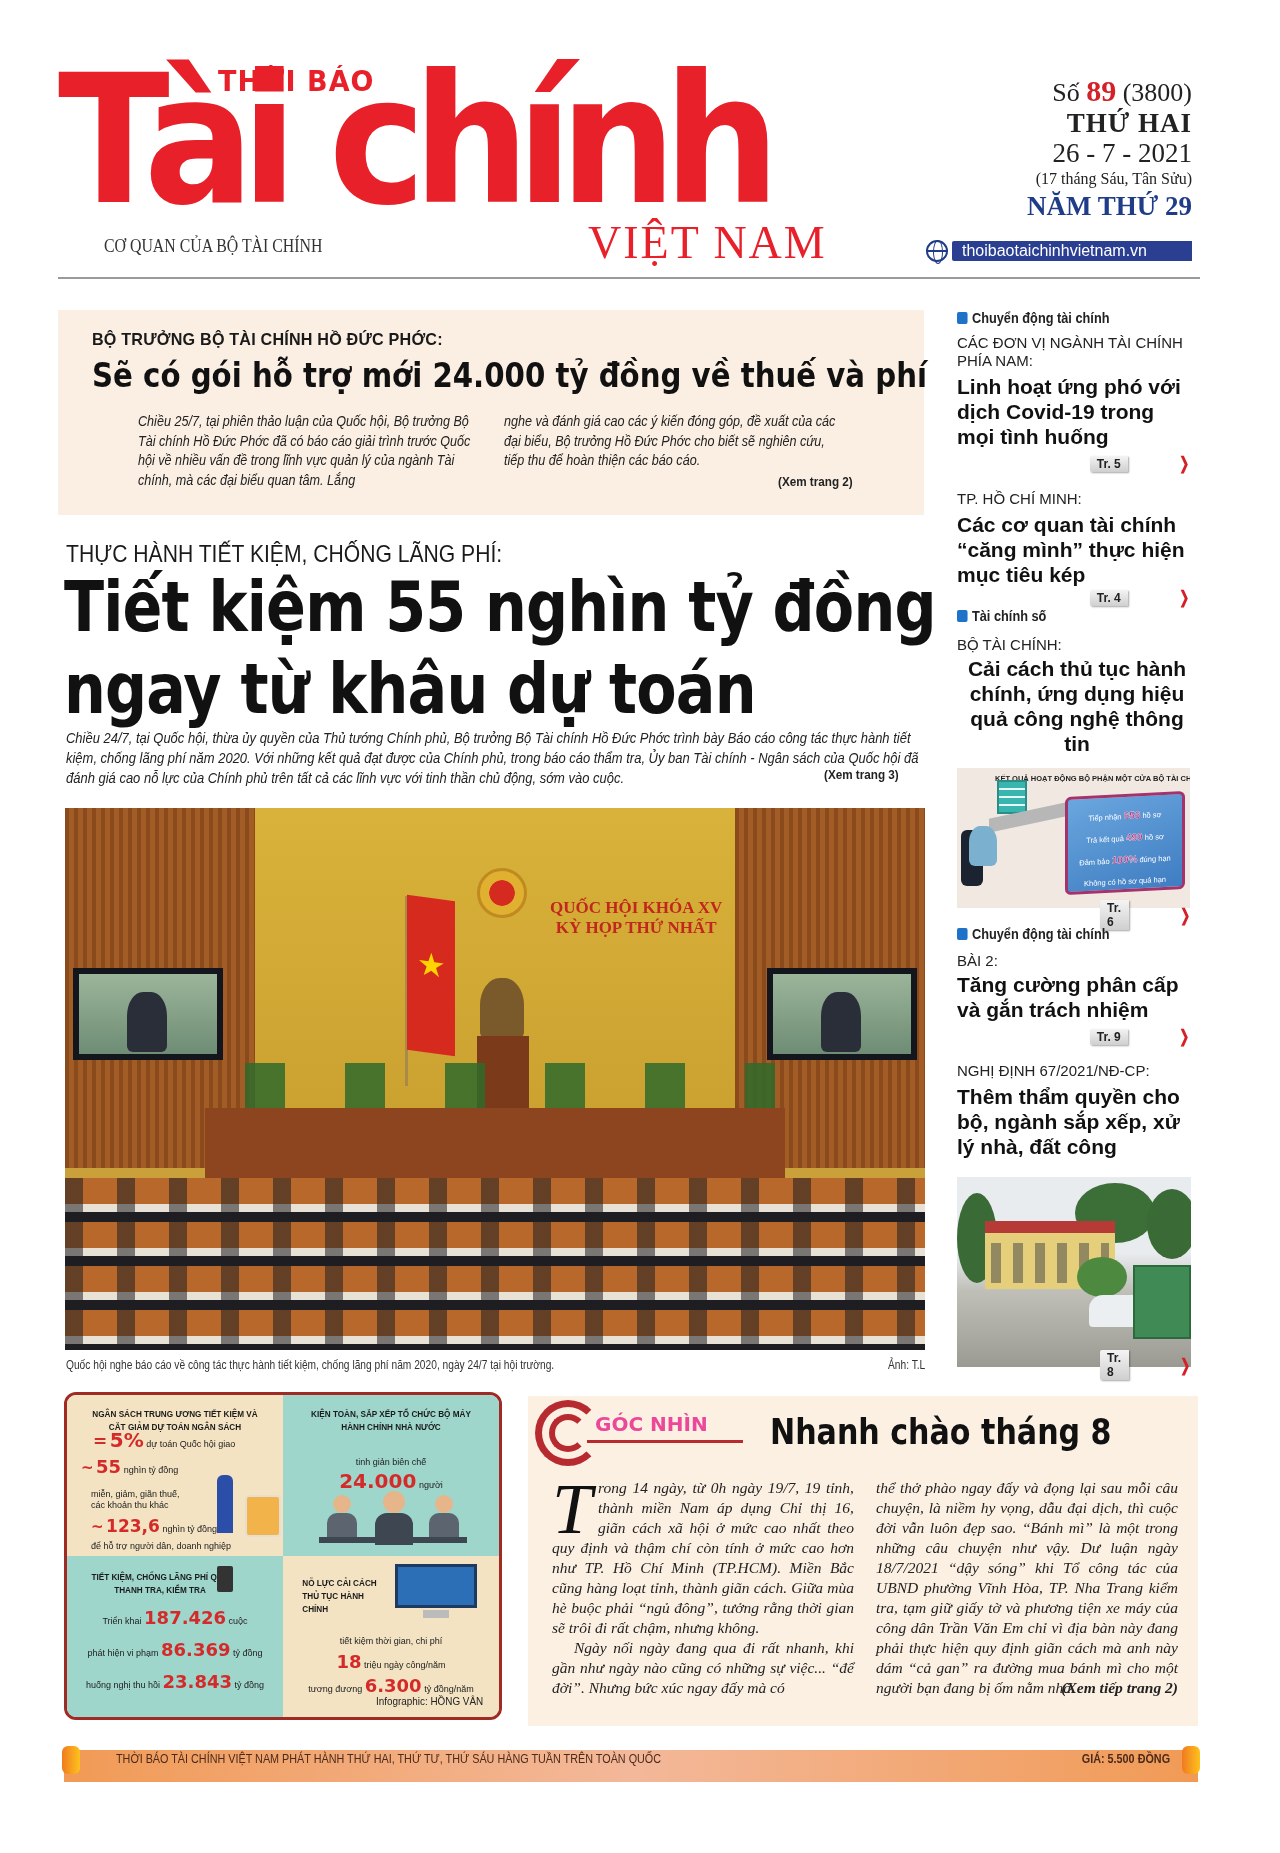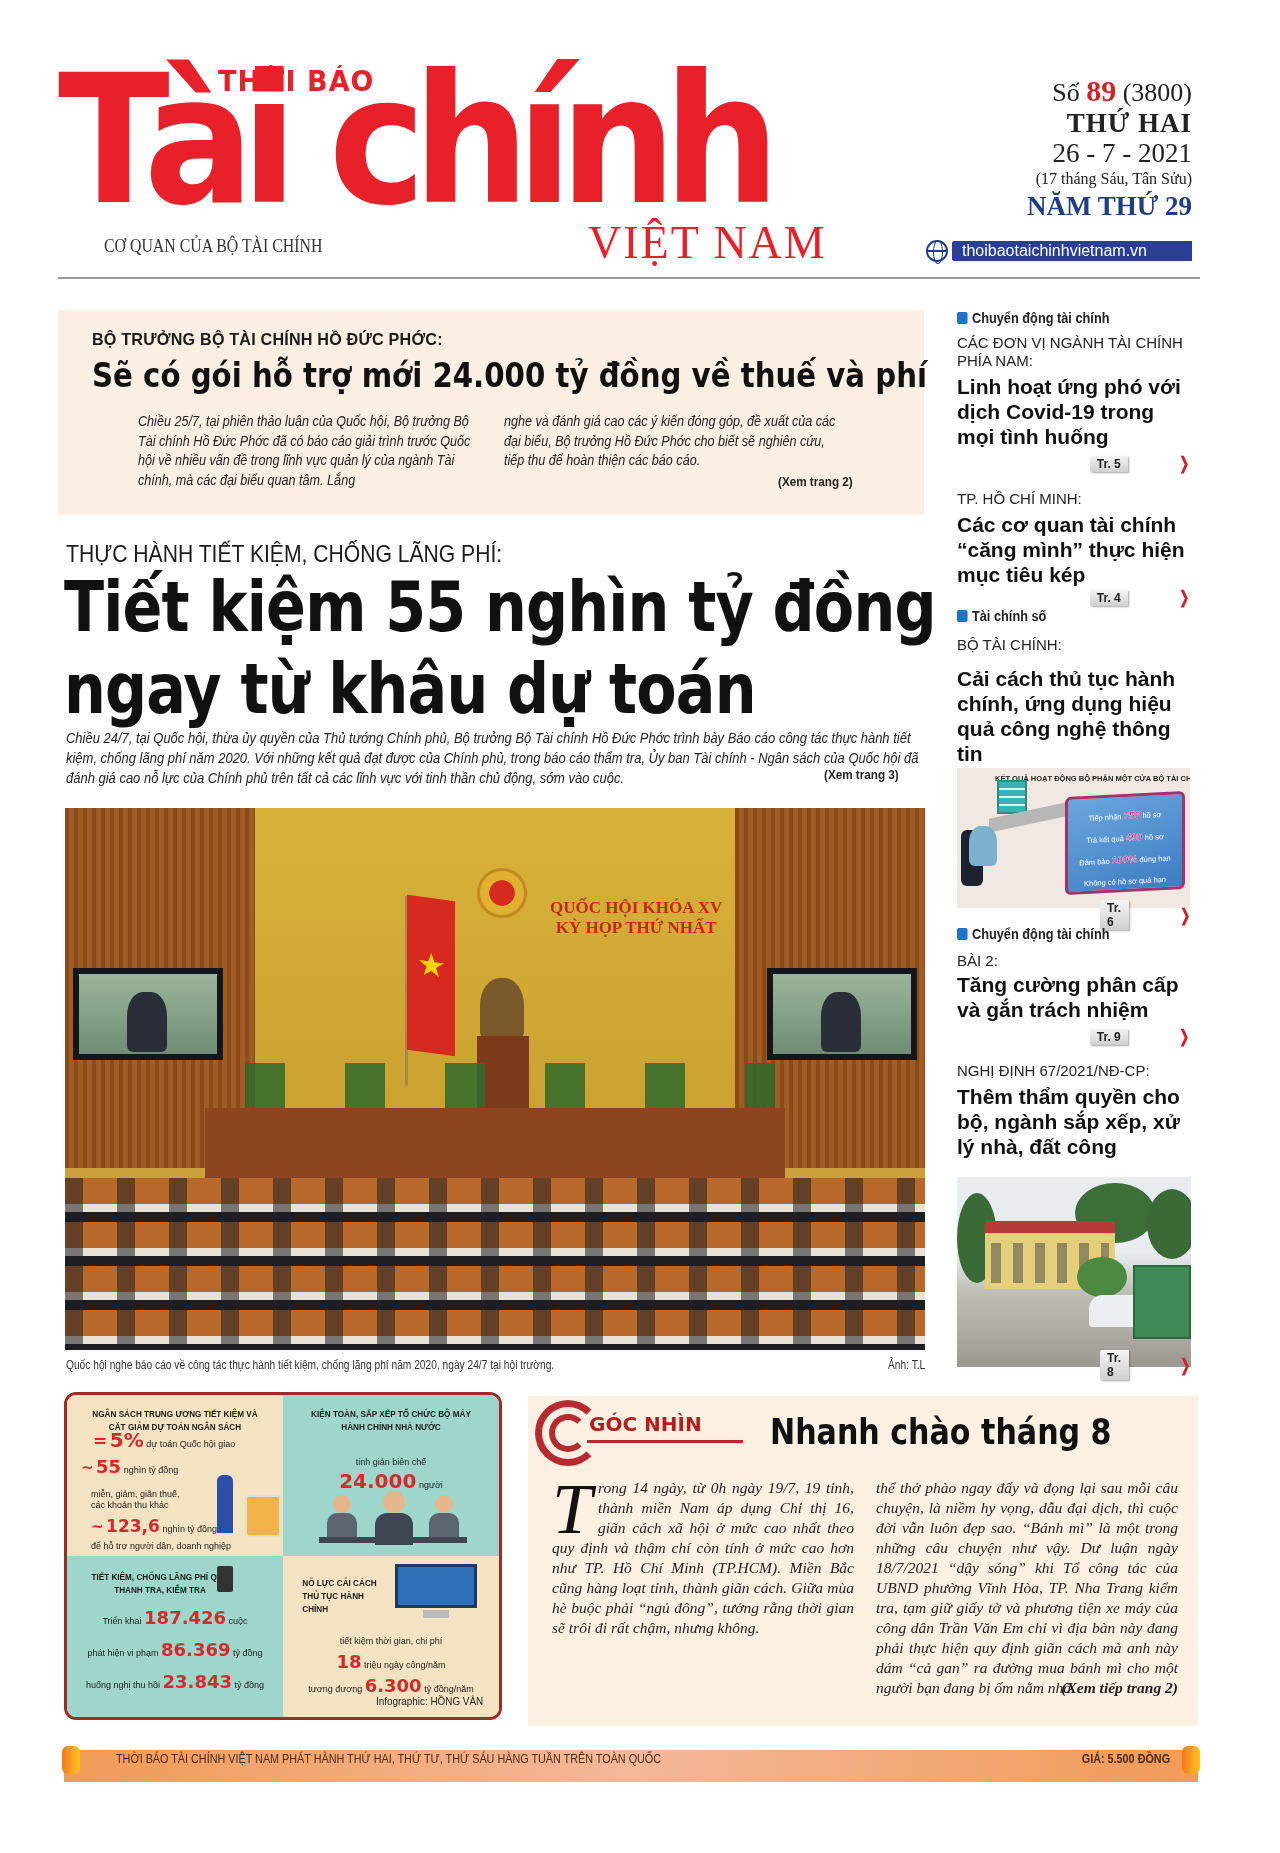--- a/index.html
+++ b/index.html
@@ -102,21 +102,21 @@
   .q-title { font-size: 9.5px; font-weight: bold; color: #1a1a1a; text-align: center; line-height: 13px; transform: scaleX(0.86); }
   .stat { font-size: 9px; color: #222; line-height: 11px; white-space: nowrap; }
   .big { color: #d42a2a; font-weight: 900; font-family: "DejaVu Sans", sans-serif; }
   .credit2 { position: absolute; right: 16px; bottom: 10px; font-size: 11px; color: #222; transform: scaleX(0.9); transform-origin: right top; }
 
   
   .goc-box { left: 528px; top: 1396px; width: 670px; height: 330px; background: #fcf0e3; }
   .goc-logo { left: 535px; top: 1400px; width: 200px; height: 70px; }
   .goc-c { position: absolute; left: 0; top: 0; width: 66px; height: 66px; border-radius: 50%; border: 7px solid #b72a2f; border-right-color: transparent; }
   .goc-c2 { position: absolute; left: 14px; top: 14px; width: 38px; height: 38px; border-radius: 50%; border: 6px solid #b72a2f; border-right-color: transparent; }
-  .goc-label { position: absolute; left: 54px; top: 12px; font-family: "DejaVu Sans", sans-serif; font-weight: 900; font-size: 20px; color: #b91c1c; }
+  .goc-label { position: absolute; left: 60px; top: 12px; font-family: "DejaVu Sans", sans-serif; font-weight: 900; font-size: 20px; color: #ec4899; }
   .goc-line { position: absolute; left: 52px; top: 40px; width: 156px; height: 3px; background: #b72a2f; }
   .goc-head { left: 770px; top: 1412px; font-family: "DejaVu Sans", sans-serif; font-weight: 900; font-size: 35px; color: #111; transform: scaleX(0.86); transform-origin: left top; white-space: nowrap; }
   .goc-col { top: 1478px; width: 302px; font-family: "Liberation Serif", serif; font-style: italic; font-size: 15.5px; line-height: 20px; color: #222; text-align: justify; }
   .goc-col.c1 { left: 552px; }
   .goc-col.c2 { left: 876px; }
   .dropcap { float: left; font-family: "Liberation Serif", serif; font-style: italic; font-size: 72px; line-height: 58px; margin: 2px 6px 0 0; color: #111; }
   .indent { text-indent: 22px; display: block; }
   .goc-more { font-weight: bold; }
 
   
@@ -213,21 +213,21 @@
       <span class="chev">❯</span>
     </div>
 </div>
 
 <div class="abs rc" style="top:608px;">
   <div class="section-tag">
       <span class="sq"></span>
       <span>Tài chính số</span>
     </div>
   <div class="rc-kicker" style="margin-top:12px;">BỘ TÀI CHÍNH:</div>
-  <div class="rc-head" style="margin-top:12px;">Cải cách thủ tục hành chính, ứng dụng hiệu quả công nghệ thông tin</div>
+  <div class="rc-head" style="margin-top:2px;text-align:center;">Cải cách thủ tục hành chính, ứng dụng hiệu quả công nghệ thông tin</div>
 </div>
 <div class="abs thumb-info">
   <div class="ti-title">KẾT QUẢ HOẠT ĐỘNG BỘ PHẬN MỘT CỬA BỘ TÀI CHÍNH</div>
   <div class="ti-screen"></div>
   <div class="ti-desk"></div>
   <div class="ti-chair"></div>
   <div class="ti-person"></div>
   <div class="ti-card">
     <div class="ti-row"><span>Tiếp nhận</span> <b>656</b> <span>hồ sơ</span></div>
     <div class="ti-row"><span>Trả kết quả</span> <b>490</b> <span>hồ sơ</span></div>
@@ -318,20 +318,21 @@
 <div class="abs goc-box"></div>
 <div class="abs goc-logo">
   <div class="goc-c"></div>
   <div class="goc-c2"></div>
   <div class="goc-label">GÓC NHÌN</div>
   <div class="goc-line"></div>
 </div>
 <div class="abs goc-head">Nhanh chào tháng 8</div>
 <div class="abs goc-col c1">
   <span class="dropcap">T</span><span>rong 14 ngày, từ 0h ngày 19/7, 19 tỉnh, thành miền Nam áp dụng Chỉ thị 16, giãn cách xã hội ở mức cao nhất theo quy định và thậm chí còn tính ở mức cao hơn như TP. Hồ Chí Minh (TP.HCM). Miền Bắc cũng hàng loạt tỉnh, thành giãn cách. Giữa mùa hè buộc phải “ngủ đông”, tưởng rằng thời gian sẽ trôi đi rất chậm, nhưng không.</span>
+  <span class="indent">Ngày nối ngày đang qua đi rất nhanh, khi gần như ngày nào cũng có những sự việc... “để đời”. Nhưng bức xúc ngay đấy mà có</span>
 </div>
 <div class="abs goc-col c2">
   <span>thể thở phào ngay đấy và đọng lại sau mỗi câu chuyện, là niềm hy vọng, dẫu đại dịch, thì cuộc đời vẫn luôn đẹp sao. “Bánh mì” là một trong những câu chuyện như vậy. Dư luận ngày 18/7/2021 “dậy sóng” khi Tổ công tác của UBND phường Vĩnh Hòa, TP. Nha Trang kiểm tra, tạm giữ giấy tờ và phương tiện xe máy của công dân Trần Văn Em chỉ vì địa bàn này đang phải thực hiện quy định giãn cách mà anh này dám “cả gan” ra đường mua bánh mì cho một người bạn đang bị ốm nằm nhà.</span>
   <span class="goc-more" style="float:right;margin-top:-20px;">(Xem tiếp trang 2)</span>
 </div>
 
 <div class="abs footer">
   <span class="ribbon l"></span>
   <span class="foot-text">THỜI BÁO TÀI CHÍNH VIỆT NAM PHÁT HÀNH THỨ HAI, THỨ TƯ, THỨ SÁU HÀNG TUẦN TRÊN TOÀN QUỐC</span>
   <span class="foot-price">GIÁ: 5.500 ĐỒNG</span>

